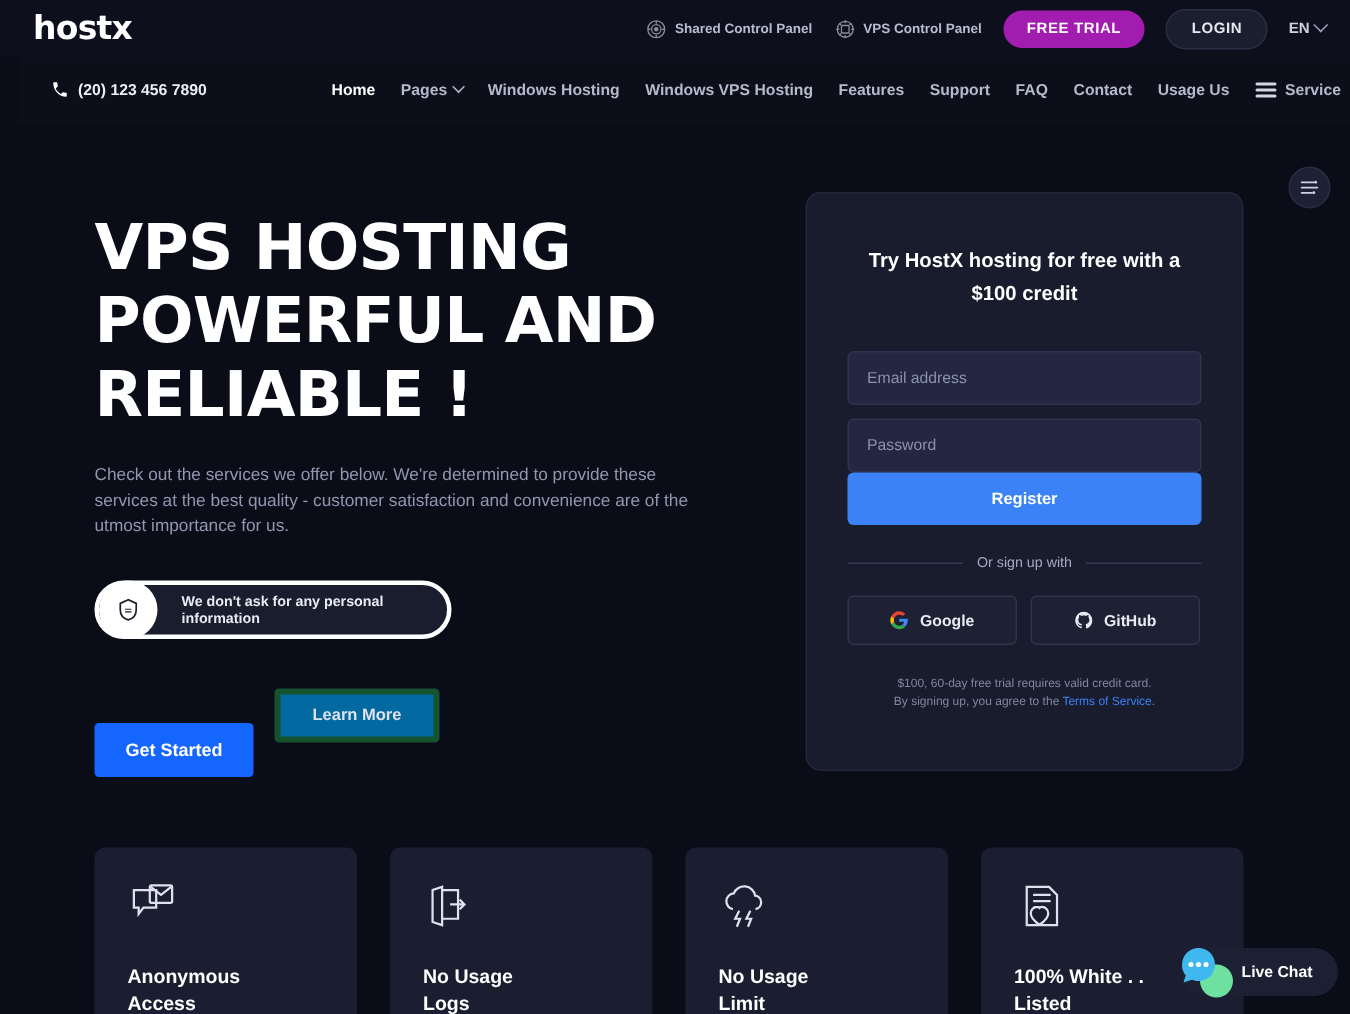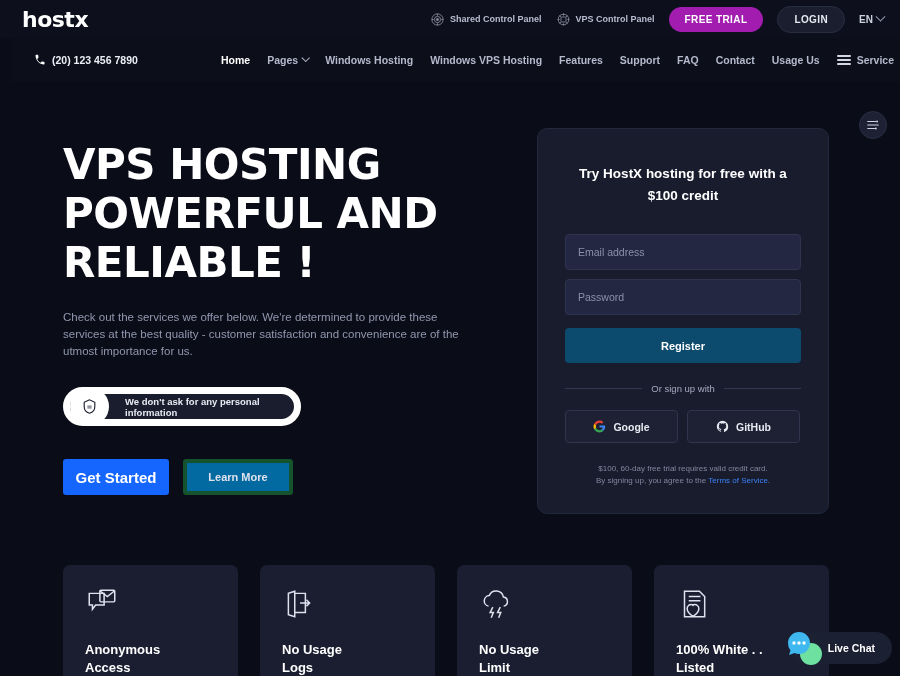--- a/index.html
+++ b/index.html
@@ -79,33 +79,33 @@
     font-family: "DejaVu Sans", sans-serif;
   }
   .hero-p {
     margin-top: 22px; width: 400px;
     color: #9297ae; font-size: 11.5px; line-height: 17px;
   }
   .pill {
     margin-top: 27px; display: inline-flex; align-items: center;
     background: #1a1d2e; border-radius: 22px;
     height: 39px; padding-right: 22px; width: 238px;
-    border: 7px solid #ffffff;
+    border: 3px solid #ffffff;
   }
   .pill-circle {
     width: 39px; height: 39px; border-radius: 50%;
     background: #ffffff; flex: 0 0 39px;
     display: flex; align-items: center; justify-content: center;
   }
   .pill-text { margin-left: 16px; color: #e9ebf3; font-size: 9.5px; font-weight: 700; }
   .hero-btns { margin-top: 33px; display: flex; gap: 14px; }
   .btn-primary {
     background: #1565ff; color: #ffffff; border: none;
     width: 106px; height: 36px; border-radius: 3px;
-    font-size: 15px; font-weight: 700;
+    font-size: 12px; font-weight: 700; margin-top: 23px;
   }
   .btn-secondary {
     background: #0369a1; color: #dfe2ec;
     width: 110px; height: 36px; border-radius: 3px;
     font-size: 11px; font-weight: 700; border: 4px solid #14532d;
   }
 
   
   .signup {
     position: absolute; left: 537px; top: 128px;
@@ -122,22 +122,22 @@
     margin-top: 0; width: 236px; height: 36px;
     background: #232741; border: 1px solid #2e3350;
     border-radius: 4px; color: #ffffff;
     padding: 0 12px; font-size: 10.5px;
     font-family: "Liberation Sans", sans-serif;
   }
   .field::placeholder { color: #8b90ab; }
   #email-field { margin-top: 27px; }
   #password-field { margin-top: 9px; }
   .btn-register {
-    margin-top: 13px; width: 236px; height: 35px;
-    background: #0c4a6e; border: none; border-radius: 4px;
+    width: 236px; height: 35px;
+    background: #3b82f6; border: none; border-radius: 4px;
     color: #ffffff; font-size: 11px; font-weight: 700;
   }
   .divider {
     margin-top: 20px; display: flex; align-items: center; gap: 9px; width: 236px;
   }
   .divider .ln { flex: 1; height: 1px; background: #343855; }
   .divider span { color: #a5a9c0; font-size: 9.5px; white-space: nowrap; }
   .oauth { margin-top: 16px; display: flex; gap: 9px; }
   .oauth-btn {
     width: 113px; height: 33px; border-radius: 4px;

